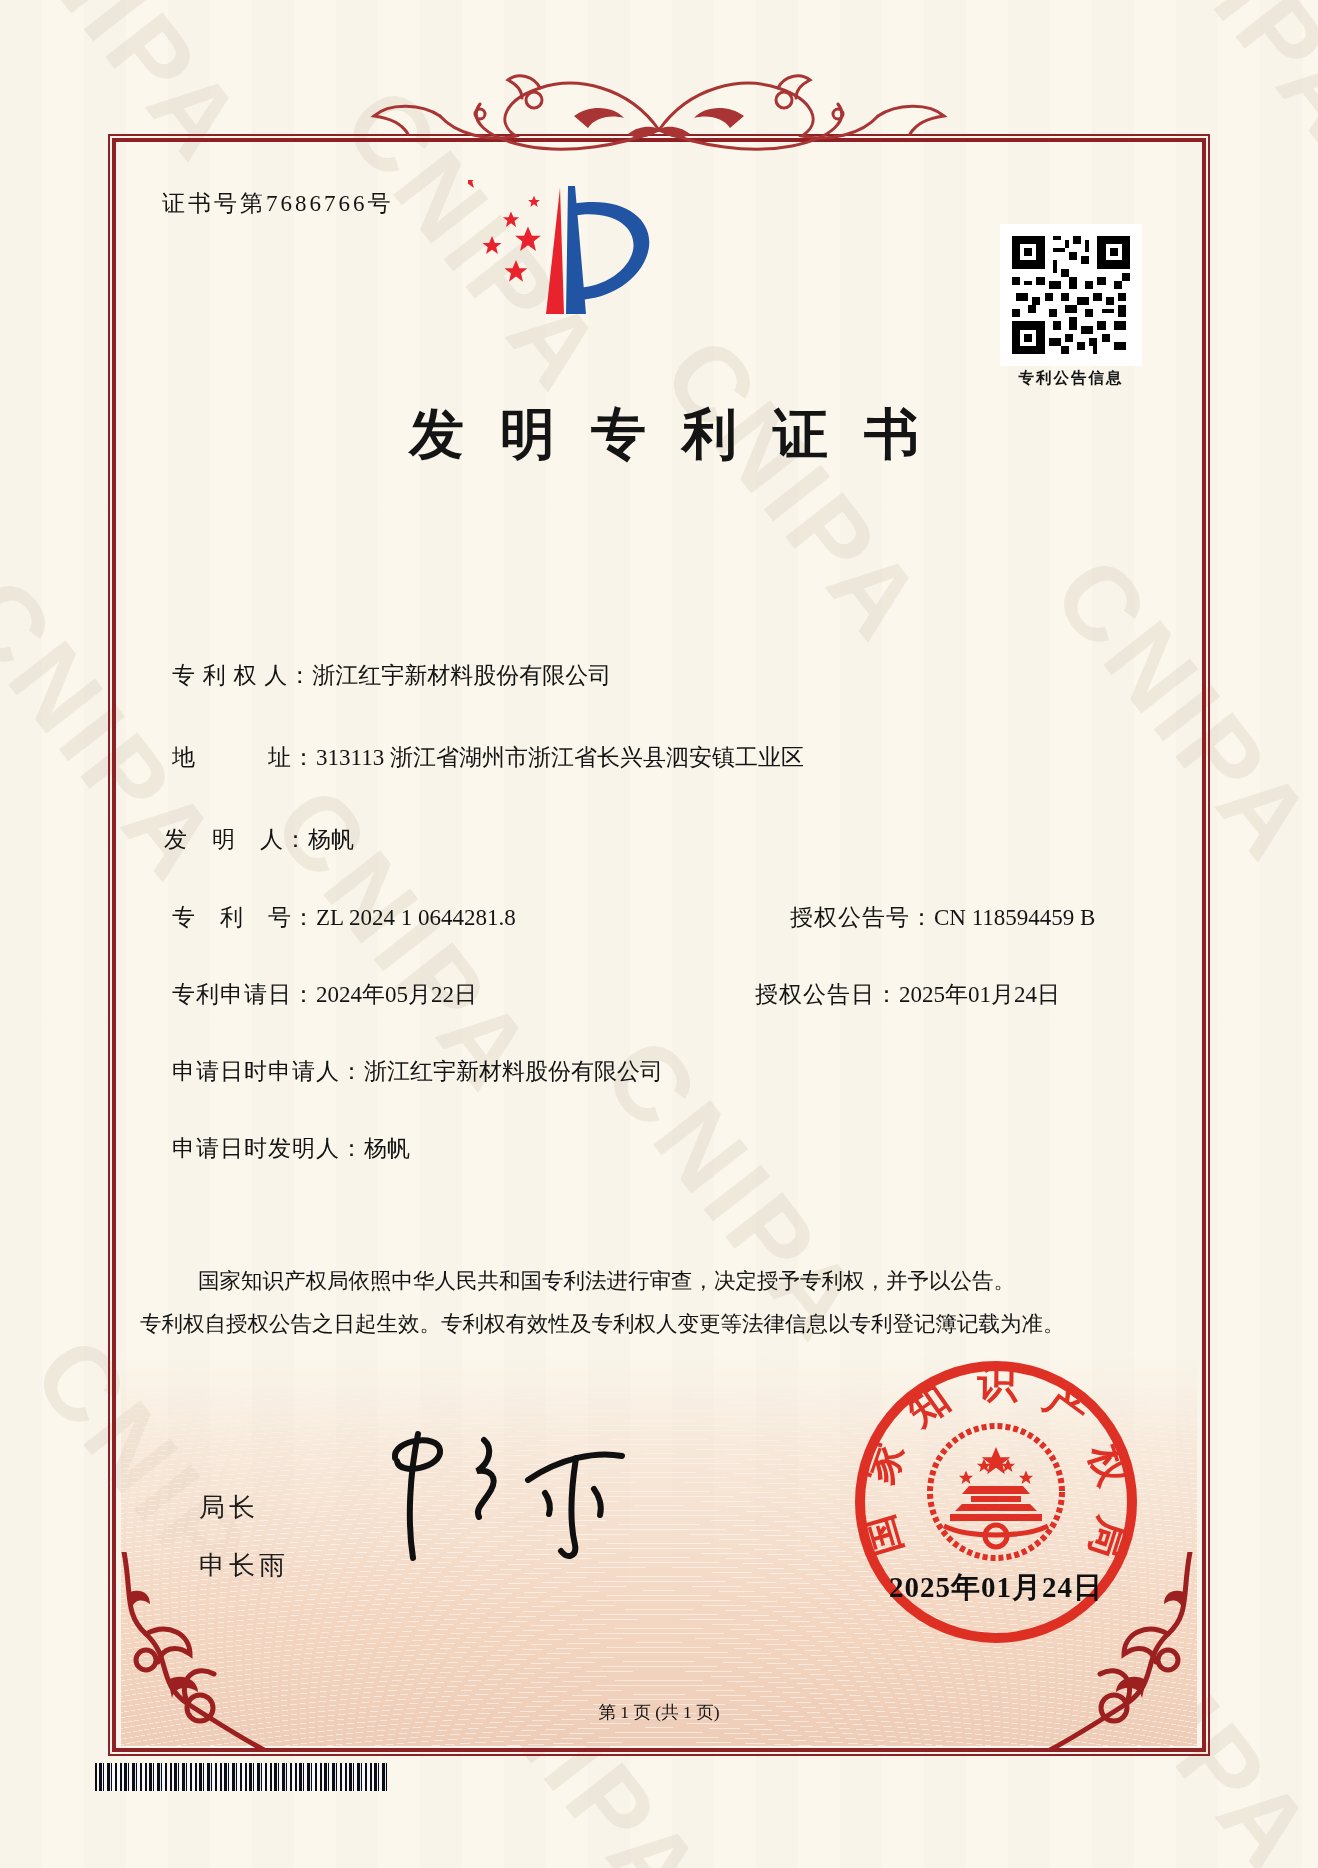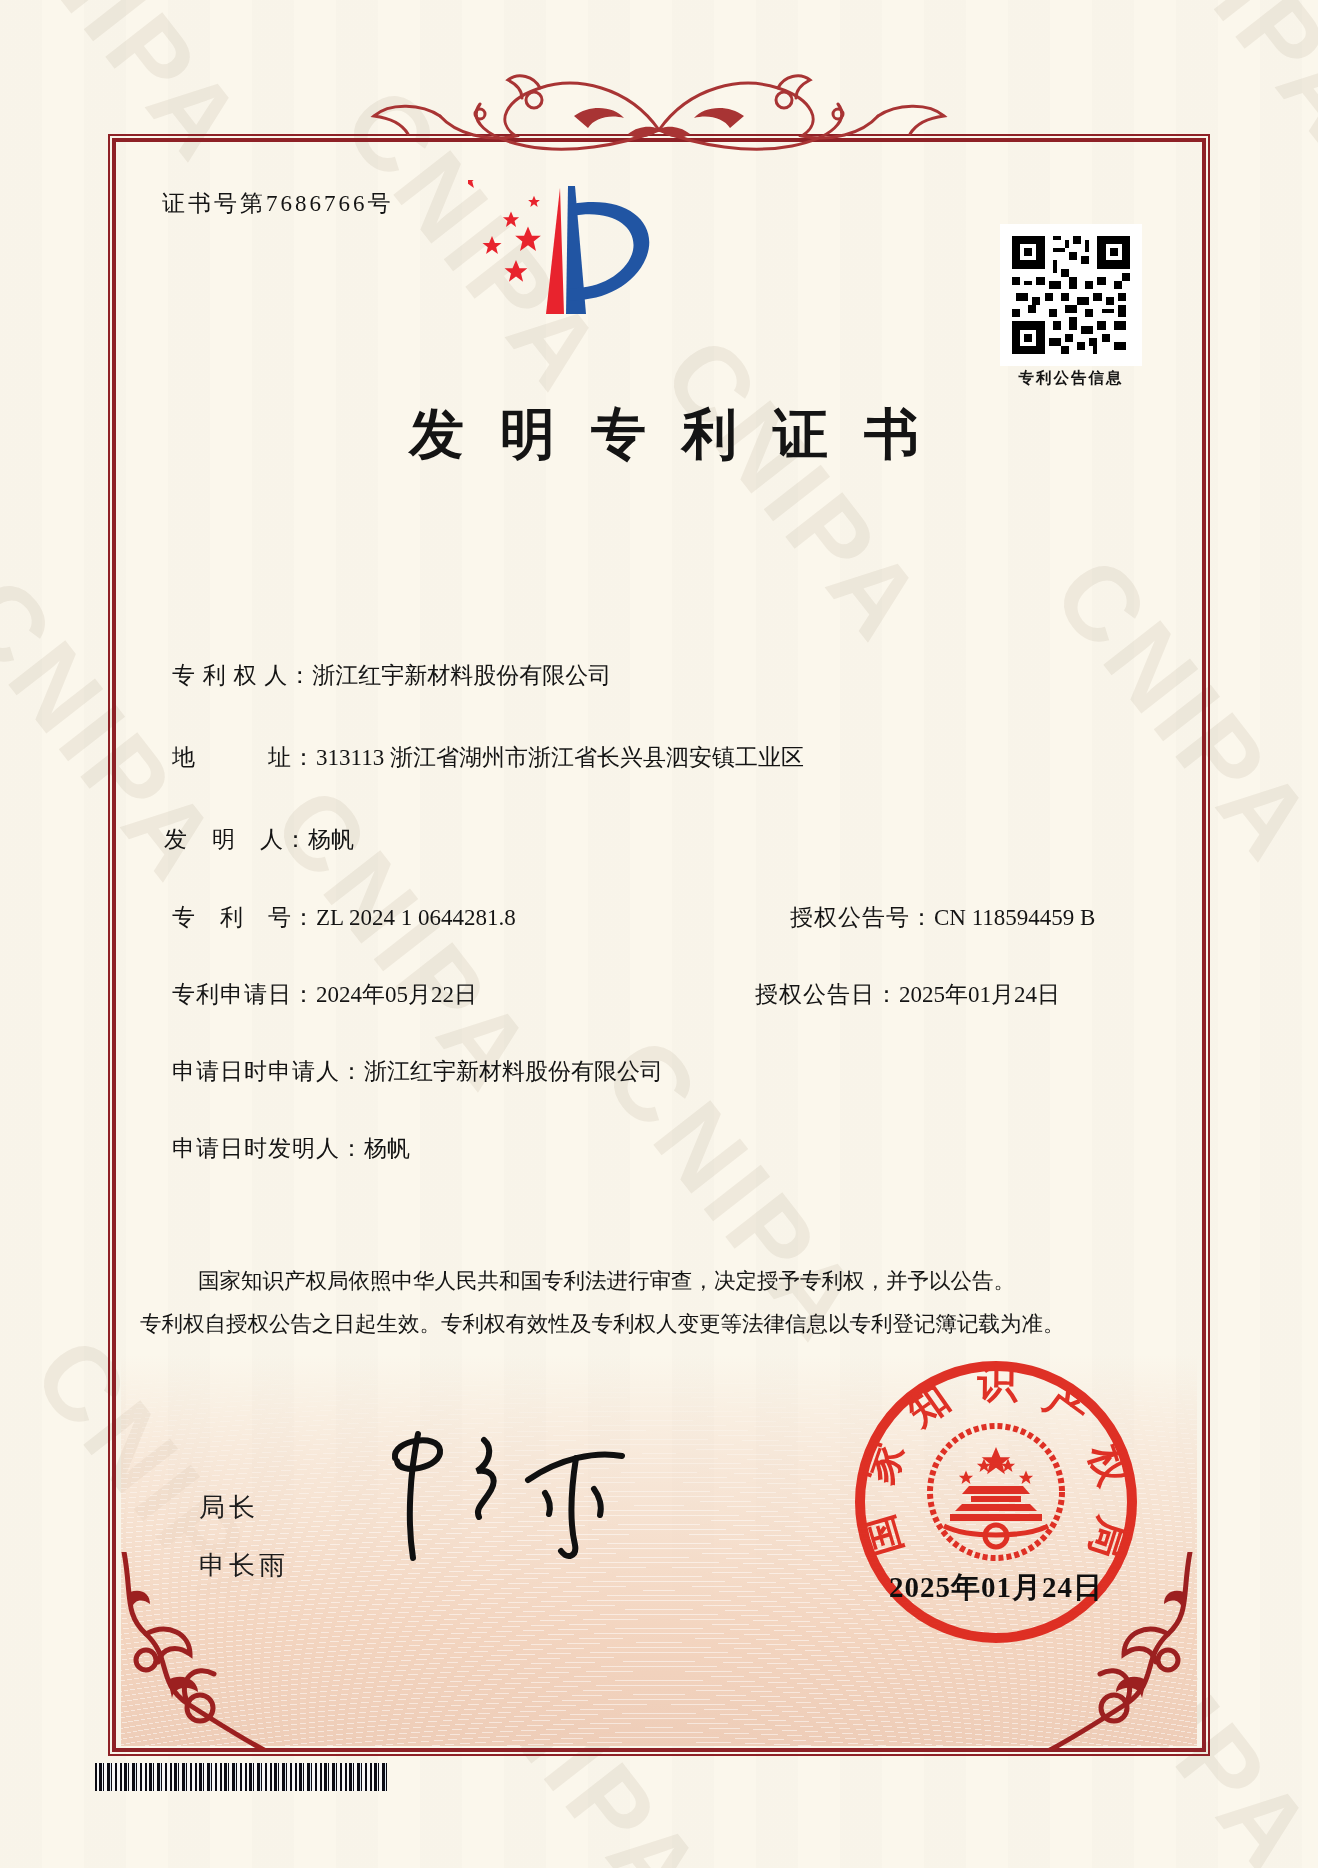--- a/index.html
+++ b/index.html
@@ -246,17 +246,18 @@
         <circle cx="30" cy="108" r="10"></circle>
         <circle cx="84" cy="156" r="13"></circle>
         <path d="M14,40 C26,36 34,42 34,52 C26,46 18,48 16,56 Z" fill="#9c2020" stroke="none"></path>
         <path d="M52,128 C66,120 82,128 82,140 C70,132 58,136 56,146 Z" fill="#9c2020" stroke="none"></path>
       </g>
     </svg>
     <svg class="abs" style="left:1048px;top:1552px;z-index:4" width="150" height="198" viewBox="0 0 150 198">
       <use href="#cfl" transform="translate(150,0) scale(-1,1)"></use>
     </svg>
 
+    <div class="pageno">第 1 页 (共 1 页)</div>
 
     <div class="barcode"></div>
 
   </div>
 </div>
 
 </body></html>

